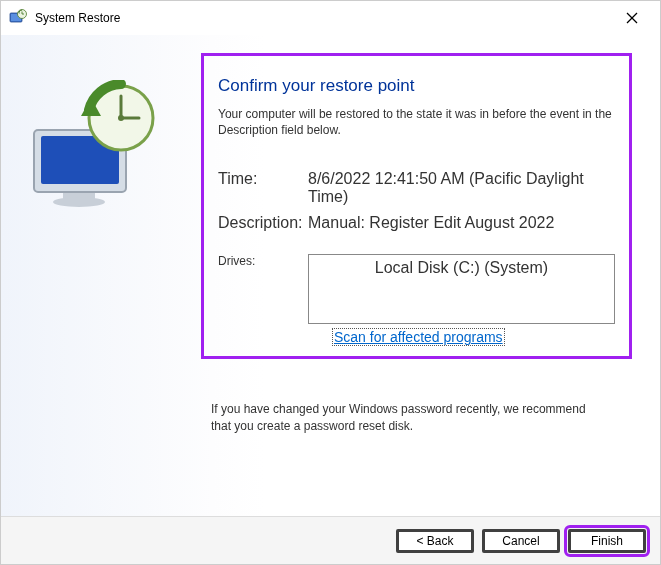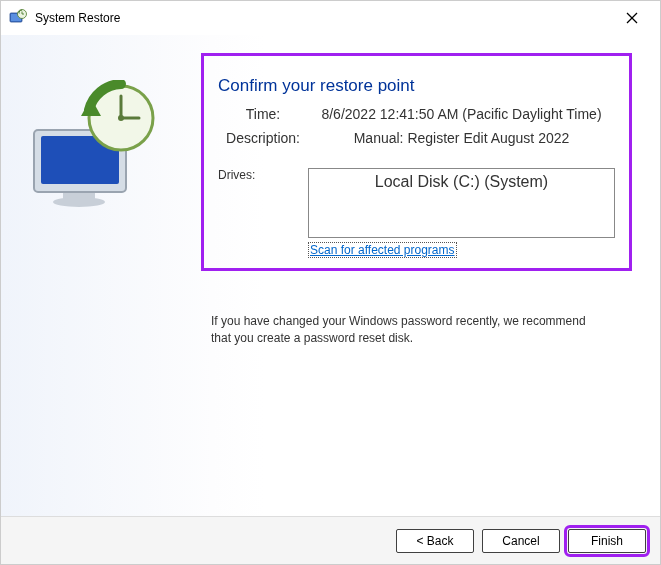--- a/index.html
+++ b/index.html
@@ -75,22 +75,21 @@
     }
     .intro {
       font-size: 12px;
       color: #333;
       line-height: 1.35;
       margin-bottom: 32px;
     }
     .info-row {
       display: flex;
       margin-bottom: 8px;
-      font-size: 14px;
-      text-align: center;
+      font-size: 16px;
     }
     .info-label {
       width: 90px;
       color: #333;
     }
     .info-value {
       flex: 1;
       color: #333;
     }
     .drives-row {
@@ -105,24 +104,24 @@
       padding: 4px 6px;
       font-size: 16px;
       background: #fff;
       text-align: center;
     }
     .scan-link-row {
       display: flex;
       margin-top: 4px;
     }
     .scan-link {
-      margin-left: 90px;
+      margin-left: 114px;
       color: #0066cc;
       text-decoration: underline;
-      font-size: 12px;
+      font-size: 14px;
       cursor: pointer;
       border: 1px dotted #555;
       padding: 0 1px;
     }
     .note {
       font-size: 12px;
       color: #333;
       line-height: 1.4;
       margin-top: 42px;
       padding: 0 28px 0 10px;
@@ -141,21 +140,21 @@
       display: flex;
       align-items: center;
       justify-content: flex-end;
       padding: 0 14px;
       gap: 8px;
     }
     .btn {
       min-width: 78px;
       height: 24px;
       background: #fff;
-      border: 1px solid #404040;
+      border: 3px solid #404040;
       font-size: 12px;
       cursor: pointer;
       padding: 0 1px;
       display: flex;
       align-items: center;
       justify-content: center;
       border-radius: 2px;
     }
     .btn.finish {
       outline: 3px solid #a020f0;
@@ -198,20 +197,21 @@
         <line x1="90" y1="38" x2="108" y2="38" stroke="#5a7a3a" stroke-width="3" stroke-linecap="round"></line>
         <circle cx="90" cy="38" r="3" fill="#5a7a3a"></circle>
         <path d="M58 30 A34 34 0 0 1 90 4" stroke="#4a8a2a" stroke-width="10" fill="none" stroke-linecap="round"></path>
         <polygon points="50,36 60,18 70,36" fill="#4a8a2a"></polygon>
       </svg>
     </div>
 
     <div class="main">
       <div class="highlight-box">
         <div class="heading">Confirm your restore point</div>
+        <div class="intro">Your computer will be restored to the state it was in before the event in the Description field below.</div>
 
         <div class="info-row">
           <div class="info-label">Time:</div>
           <div class="info-value">8/6/2022 12:41:50 AM (Pacific Daylight Time)</div>
         </div>
         <div class="info-row">
           <div class="info-label">Description:</div>
           <div class="info-value">Manual: Register Edit August 2022</div>
         </div>
 

